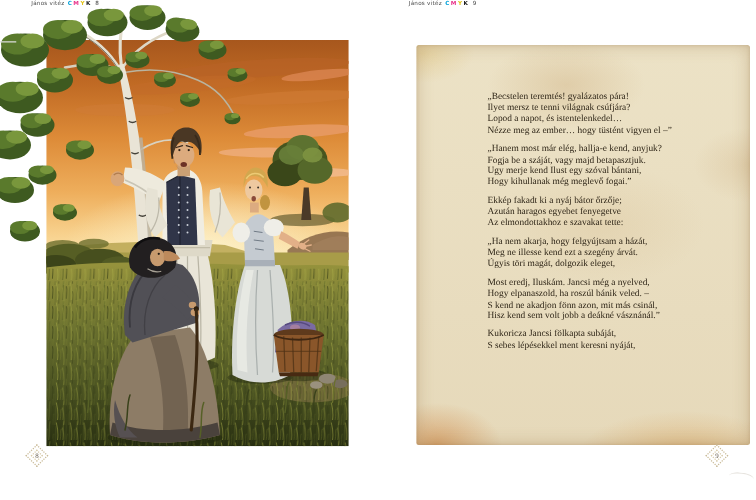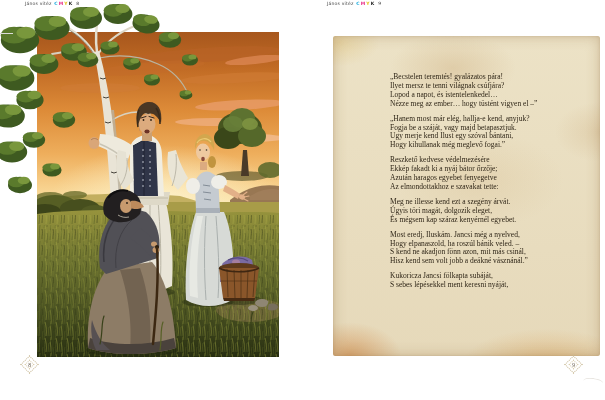--- a/index.html
+++ b/index.html
@@ -356,29 +356,28 @@
           <div class="line">Lopod a napot, és istentelenkedel…</div>
           <div class="line">Nézze meg az ember… hogy tüstént vigyen el –”</div>
         </div>
         <div class="stanza">
           <div class="line">„Hanem most már elég, hallja-e kend, anyjuk?</div>
           <div class="line">Fogja be a száját, vagy majd betapasztjuk.</div>
           <div class="line">Ugy merje kend Ilust egy szóval bántani,</div>
           <div class="line">Hogy kihullanak még meglevő fogai.”</div>
         </div>
         <div class="stanza">
-          <div class="line">Reszkető kedvese védelmezésére</div>
           <div class="line">Ekkép fakadt ki a nyáj bátor őrzője;</div>
           <div class="line">Azután haragos egyebet fenyegetve</div>
           <div class="line">Az elmondottakhoz e szavakat tette:</div>
         </div>
         <div class="stanza">
+          <div class="line">„Ha nem akarja, hogy felgyújtsam a házát,</div>
           <div class="line">Meg ne illesse kend ezt a szegény árvát.</div>
           <div class="line">Úgyis töri magát, dolgozik eleget,</div>
-          <div class="line">És mégsem kap száraz kenyérnél egyebet.</div>
         </div>
         <div class="stanza">
           <div class="line">Most eredj, Iluskám. Jancsi még a nyelved,</div>
           <div class="line">Hogy elpanaszold, ha roszúl bánik veled. –</div>
           <div class="line">S kend ne akadjon fönn azon, mit más csinál,</div>
           <div class="line">Hisz kend sem volt jobb a deákné vásznánál.”</div>
         </div>
         <div class="stanza">
           <div class="line">Kukoricza Jancsi fölkapta subáját,</div>
           <div class="line">S sebes lépésekkel ment keresni nyáját,</div>

